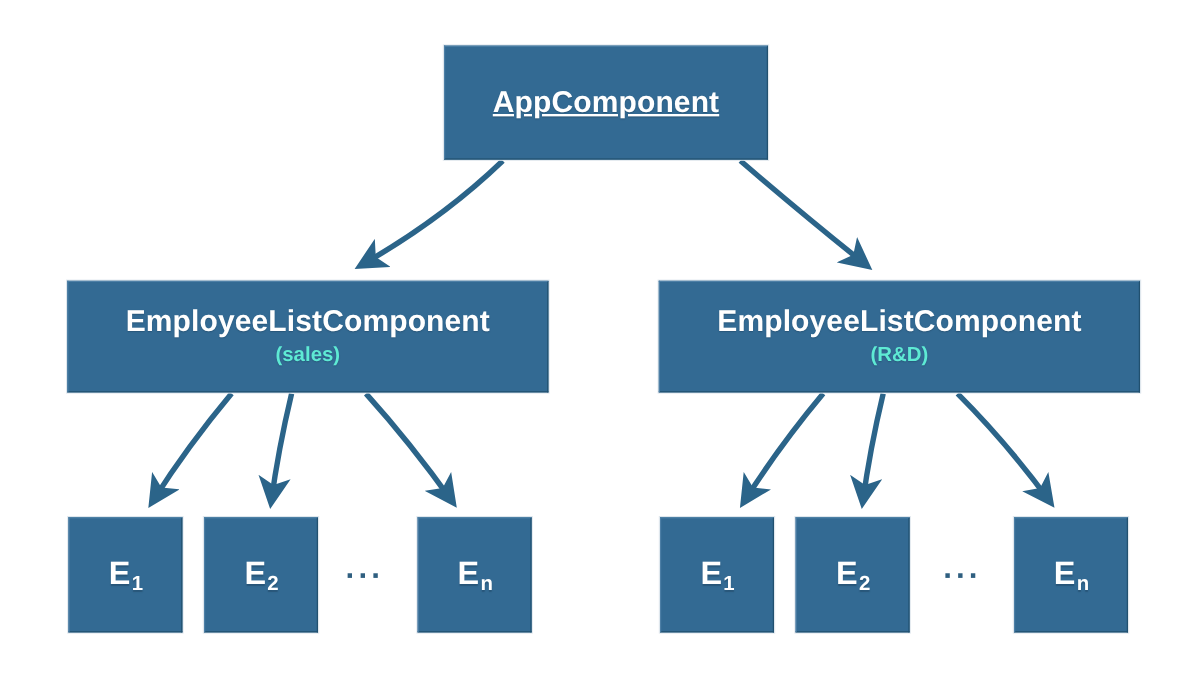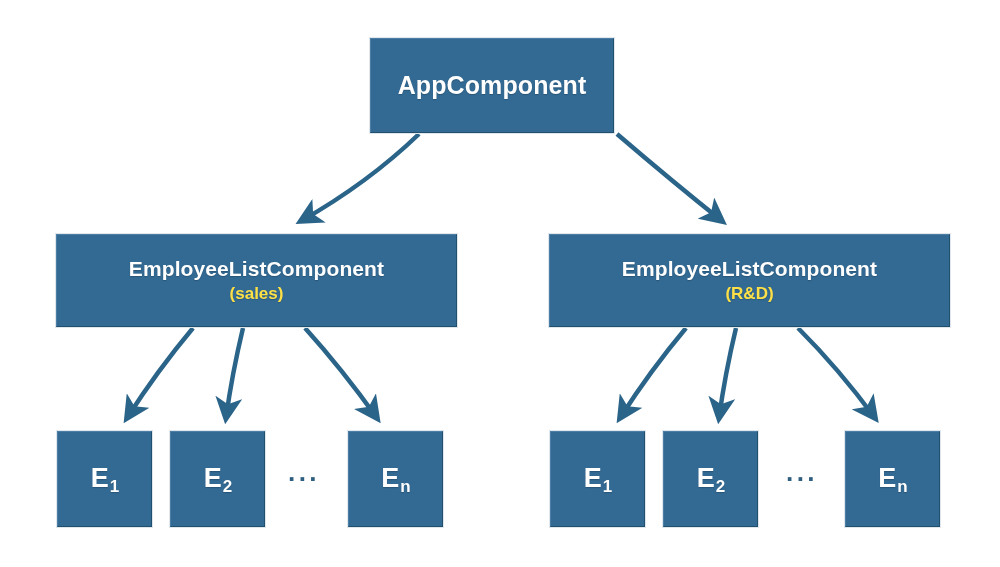--- a/index.html
+++ b/index.html
@@ -43,25 +43,25 @@
     text-align: center;
     line-height: 1.1;
   }
   .node-title {
     font-weight: bold;
     letter-spacing: 0.1px;
     text-shadow: 0 1px 1px rgba(20,50,72,0.35);
   }
   .node-sub {
     font-weight: bold;
-    color: #fde047;
+    color: #5eead4;
     text-shadow: 0 1px 1px rgba(20,50,72,0.3);
   }
   .node-app .node-title { font-size: 25px; }
-  .node-list .node-title { font-size: 21px; }
+  .node-list .node-title { font-size: 25px; }
   .node-list .node-sub { font-size: 17px; margin-top: 5px; }
   .node-leaf .node-title {
     font-size: 27px;
     text-align: center;
   }
   .node-leaf .node-title sub {
     font-size: 17px;
     font-weight: bold;
     vertical-align: baseline;
     position: relative;
@@ -100,21 +100,21 @@
 
     <path d="M 305 328 Q 342 369 377 418" fill="none" stroke="#2B6489" stroke-width="4.5" marker-end="url(#arrowhead)"></path>
 
     <path d="M 686 328 Q 650 371 620 418" fill="none" stroke="#2B6489" stroke-width="4.5" marker-end="url(#arrowhead)"></path>
 
     <path d="M 736 328 Q 725 374 719 418" fill="none" stroke="#2B6489" stroke-width="4.5" marker-end="url(#arrowhead)"></path>
 
     <path d="M 798 328 Q 839 369 875 418" fill="none" stroke="#2B6489" stroke-width="4.5" marker-end="url(#arrowhead)"></path>
   </svg>
 
-  <div class="node node-app" style="left:370px; top:38px; width:244px; height:95px;">
+  <div class="node node-app" style="left:370px; top:38px; width:270px; height:95px;text-decoration:underline;">
     <div class="node-title">AppComponent</div>
   </div>
 
   <div class="node node-list" style="left:56px; top:234px; width:401px; height:93px;">
     <div class="node-title">EmployeeListComponent</div>
     <div class="node-sub">(sales)</div>
   </div>
 
   <div class="node node-list" style="left:549px; top:234px; width:401px; height:93px;">
     <div class="node-title">EmployeeListComponent</div>

